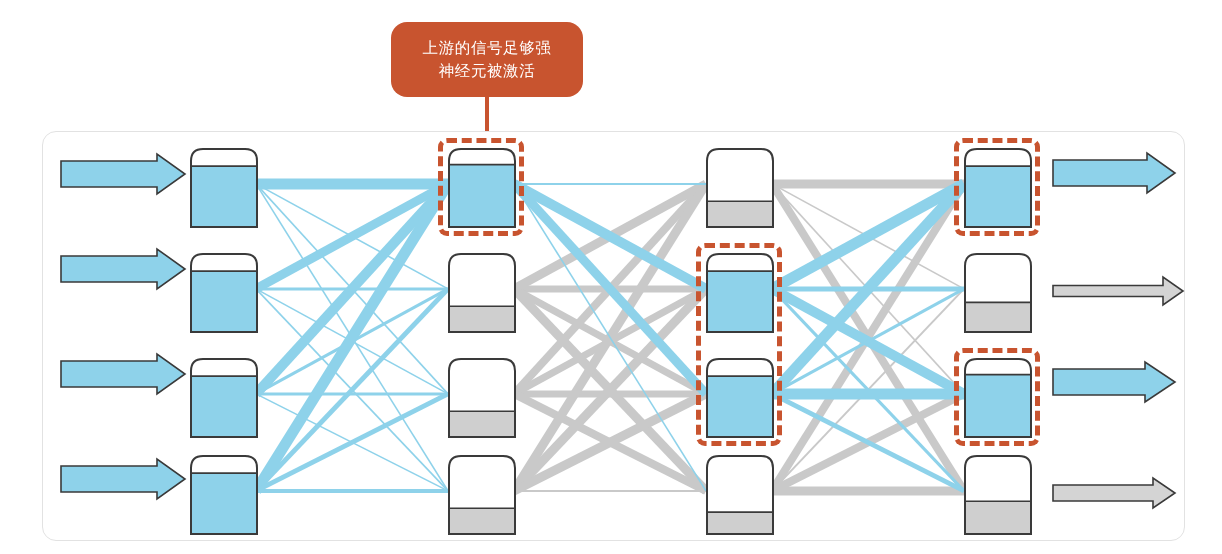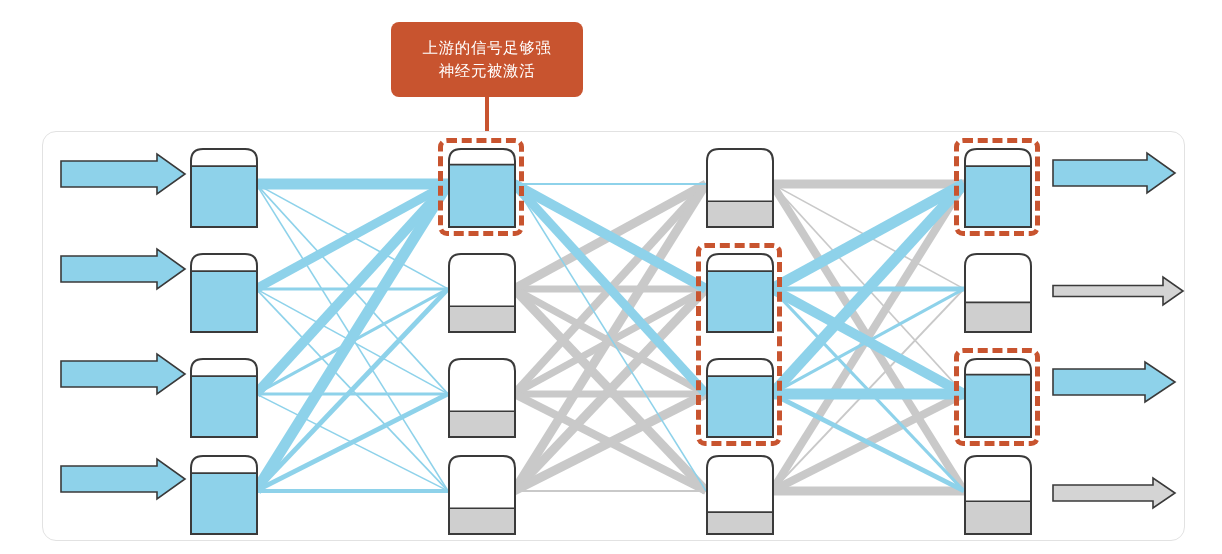--- a/index.html
+++ b/index.html
@@ -6,21 +6,21 @@
   body{width:1222px;height:554px;overflow:hidden;
        font-family:"Liberation Sans","DejaVu Sans",sans-serif;}
   #stage{position:relative;width:1222px;height:554px;}
 
   
   .callout{
     position:absolute;
     box-sizing:border-box;
     background:#c8542f;
     color:#ffffff;
-    border-radius:8px;
+    border-radius:16px;
     text-align:center;
     display:flex;
     flex-direction:column;
     align-items:center;
     justify-content:center;
     line-height:1.45;
     font-size:15.5px;
     letter-spacing:.6px;
     padding:16px 14px;
   }

